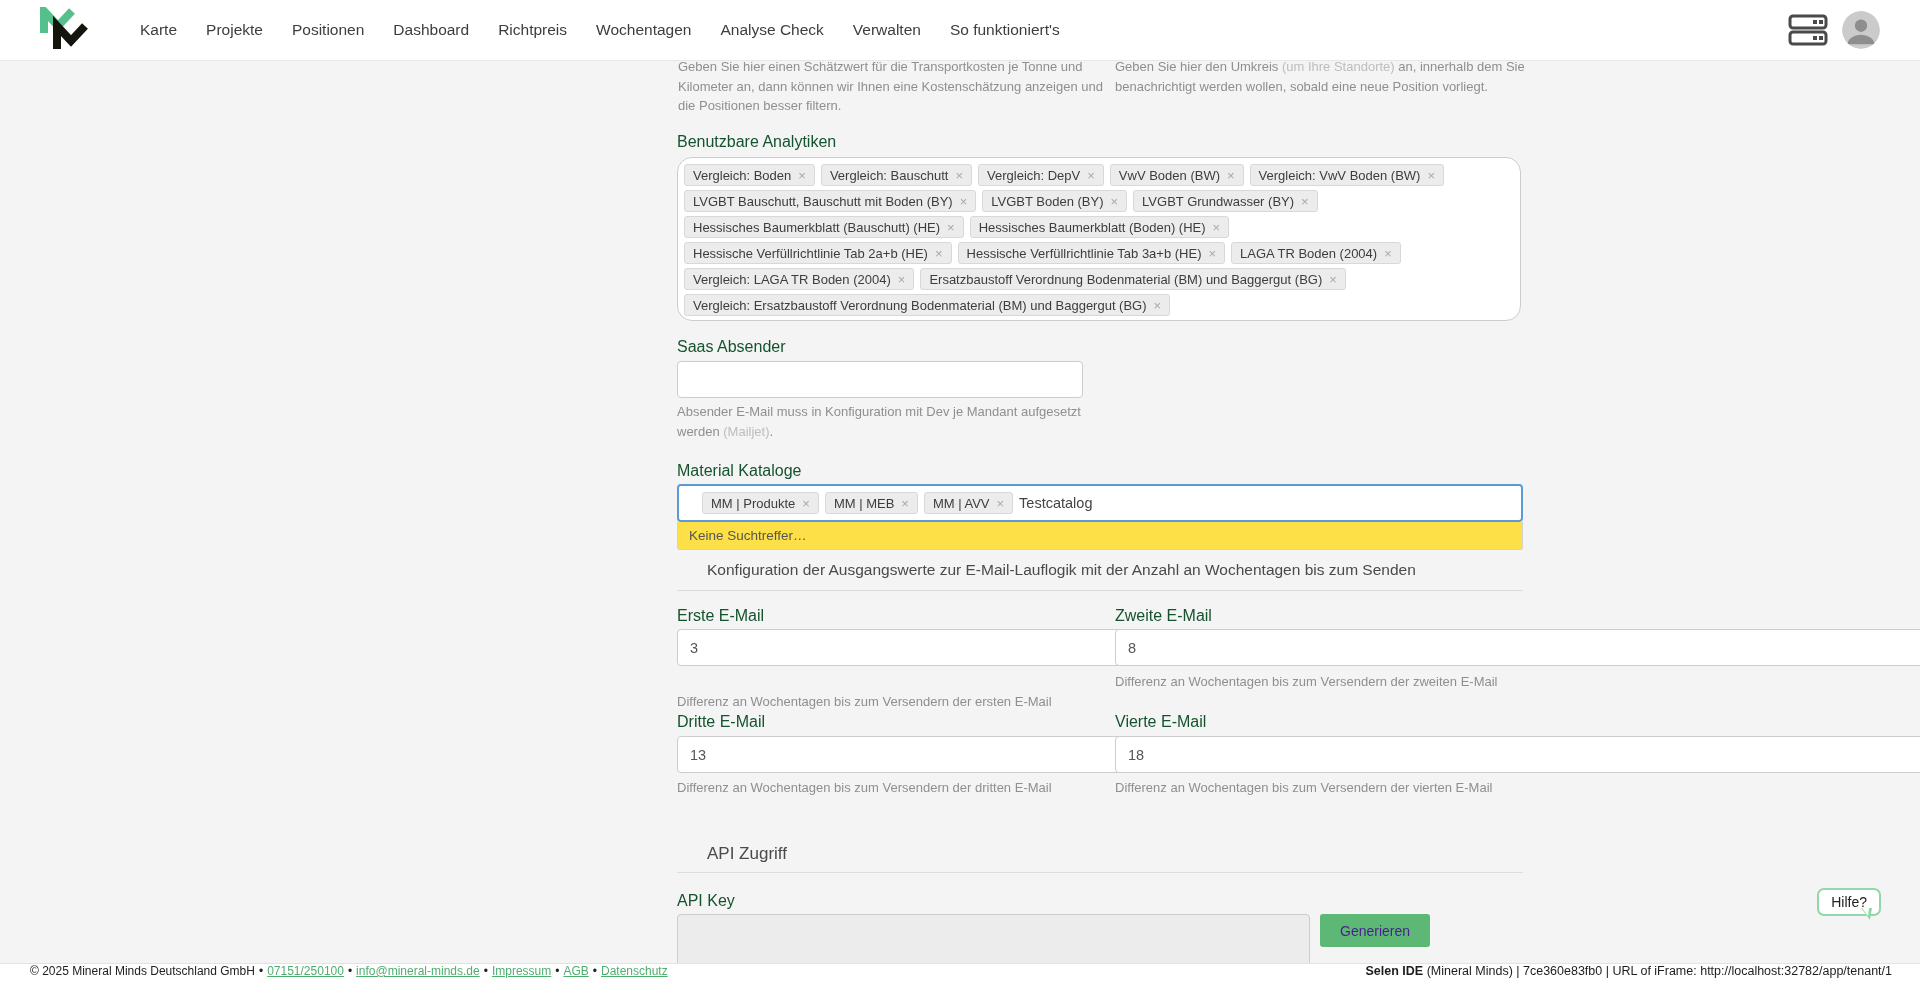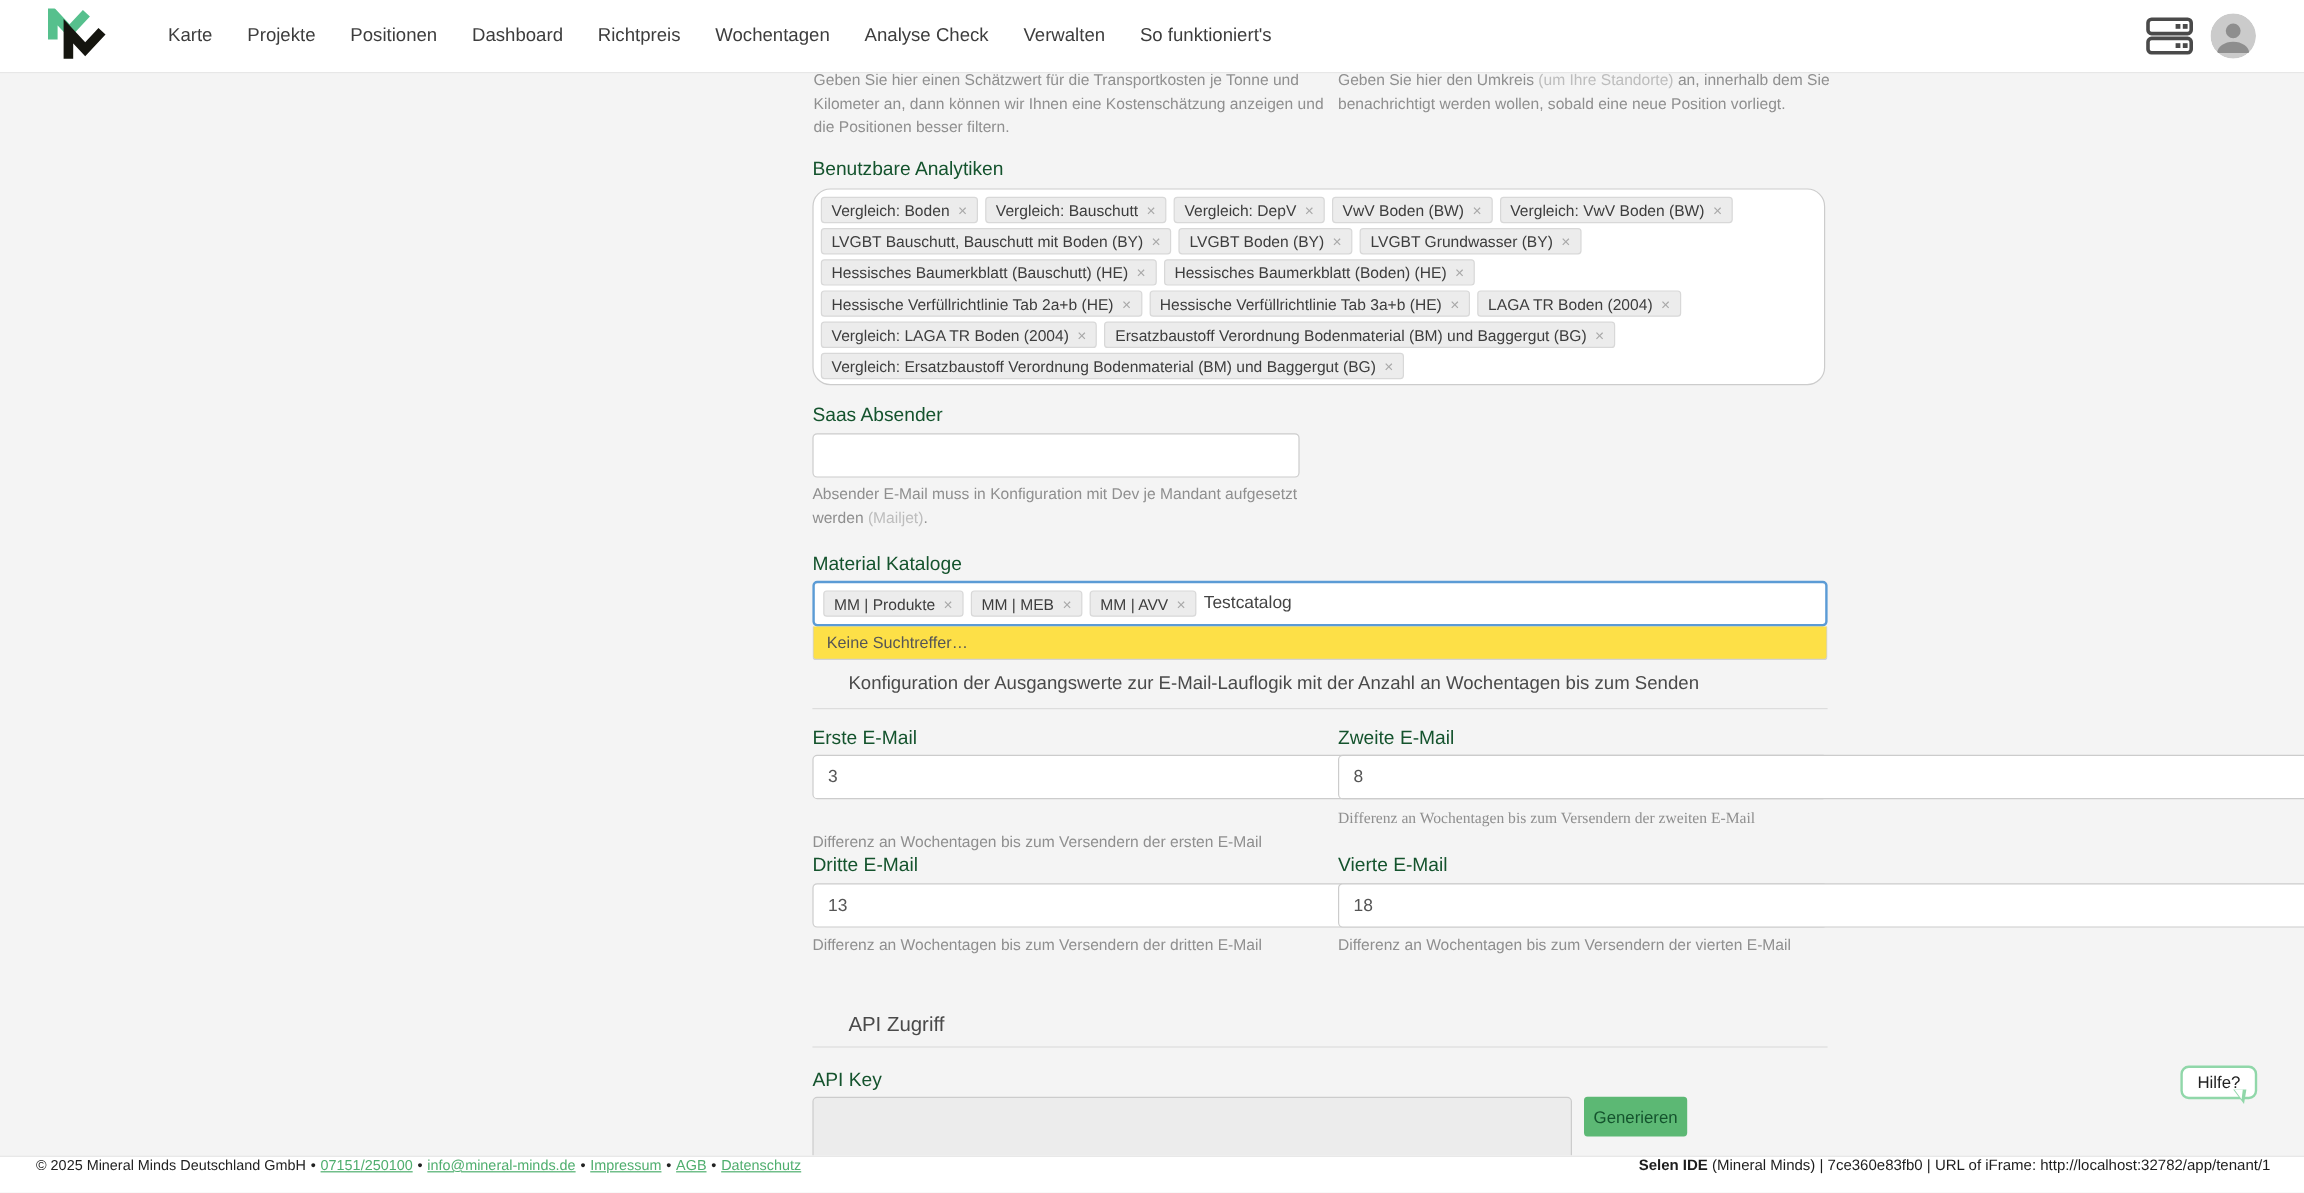--- a/index.html
+++ b/index.html
@@ -35,36 +35,36 @@
   .chips-box { width:844px; height:164px; background:#fff; border:1px solid #ccc; border-radius:15px;
                padding:6px 6px; overflow:hidden; }
   .chip-row { display:flex; gap:6px; margin-bottom:4px; }
   .chip { display:inline-flex; align-items:center; height:22px; background:#ececec;
           border:1px solid #d8d8d8; border-radius:3px; padding:0 8px; font-size:13px;
           color:#3d3d3d; white-space:nowrap; }
   .chip-x { margin-left:7px; color:#a8a8a8; font-size:13px; line-height:1; cursor:pointer; }
 
   
   .catalog-box { width:846px; height:38px; background:#fff; border:2px solid #5b9bd5; border-radius:4px;
-                 display:flex; align-items:center; padding:0 7px; gap:6px; }
+                 display:flex; align-items:center; padding:0 23px; gap:6px; }
   .catalog-box input { border:none; outline:none; flex:1; font-family:inherit;
                        font-size:14.5px; color:#444; background:transparent; }
   .dropdown { width:846px; background:#fde047; border:1px solid #d2d2d2; border-top:none;
               border-radius:0 0 3px 3px; }
   .dropdown-item { padding:6px 11px; font-size:13.5px; color:#555; }
 
   
   .col1 { left:0;  width:406px; }
   .col2 { left:438px; width:408px; }
   .num-input { width:100%; }
 
   .disabled-input { width:633px; height:58px; background:#ececec; border:1px solid #ccc;
                     border-radius:4px; }
   .btn-green { display:inline-flex; align-items:center; justify-content:center; height:33px;
-               padding:0 8px; background:#5cb874; border:none; border-radius:3px; color:#14532d;
+               padding:0 20px; background:#5cb874; border:none; border-radius:3px; color:#4c1d95;
                font-family:inherit; font-size:14px; cursor:pointer; }
 
   
   .help-bubble { position:absolute; top:888px; right:39px; z-index:30; background:#fff;
                  border:2px solid #90d7a9; border-radius:7px; padding:4px 12px; font-size:14px;
                  color:#222; cursor:pointer; }
   .help-bubble::after { content:""; position:absolute; bottom:-12px; right:7px; width:0; height:0;
                  border:6px solid transparent; border-top:12px solid #90d7a9; border-right-width:2px;
                  border-left-width:9px; }
   .help-bubble::before { content:""; position:absolute; bottom:-6px; right:10px; width:0; height:0; z-index:1;
@@ -264,21 +264,21 @@
       </div>
 
       <div class="abs section-heading" style="top:500px; left:0;">Konfiguration der Ausgangswerte zur E-Mail-Lauflogik mit der Anzahl an Wochentagen bis zum Senden</div>
       <hr class="abs hr" style="top:529px; left:0;">
 
       <div class="abs field-label col1" style="top:546px;">Erste E-Mail</div>
       <div class="abs field-label col2" style="top:546px;">Zweite E-Mail</div>
       <input class="abs text-input col1 num-input" style="top: 568px;" type="text" value="3">
       <input class="abs text-input col2 num-input" style="top: 568px;" type="text" value="8">
       <div class="abs muted-text col1" style="top:611px;margin-top:20px;">Differenz an Wochentagen bis zum Versendern der ersten E-Mail</div>
-      <div class="abs muted-text col2" style="top:611px;font-family:Liberation Serif, serif;">Differenz an Wochentagen bis zum Versendern der zweiten E-Mail</div>
+      <div class="abs muted-text col2" style="top:611px;">Differenz an Wochentagen bis zum Versendern der zweiten E-Mail</div>
 
       <div class="abs field-label col1" style="top:652px;">Dritte E-Mail</div>
       <div class="abs field-label col2" style="top:652px;">Vierte E-Mail</div>
       <input class="abs text-input col1 num-input" style="top: 675px;" type="text" value="13">
       <input class="abs text-input col2 num-input" style="top: 675px;" type="text" value="18">
       <div class="abs muted-text col1" style="top:717px;">Differenz an Wochentagen bis zum Versendern der dritten E-Mail</div>
       <div class="abs muted-text col2" style="top:717px;">Differenz an Wochentagen bis zum Versendern der vierten E-Mail</div>
 
       <div class="abs section-heading" style="top:783px; left:0; font-size:17px;">API Zugriff</div>
       <hr class="abs hr" style="top:811px; left:0;">

